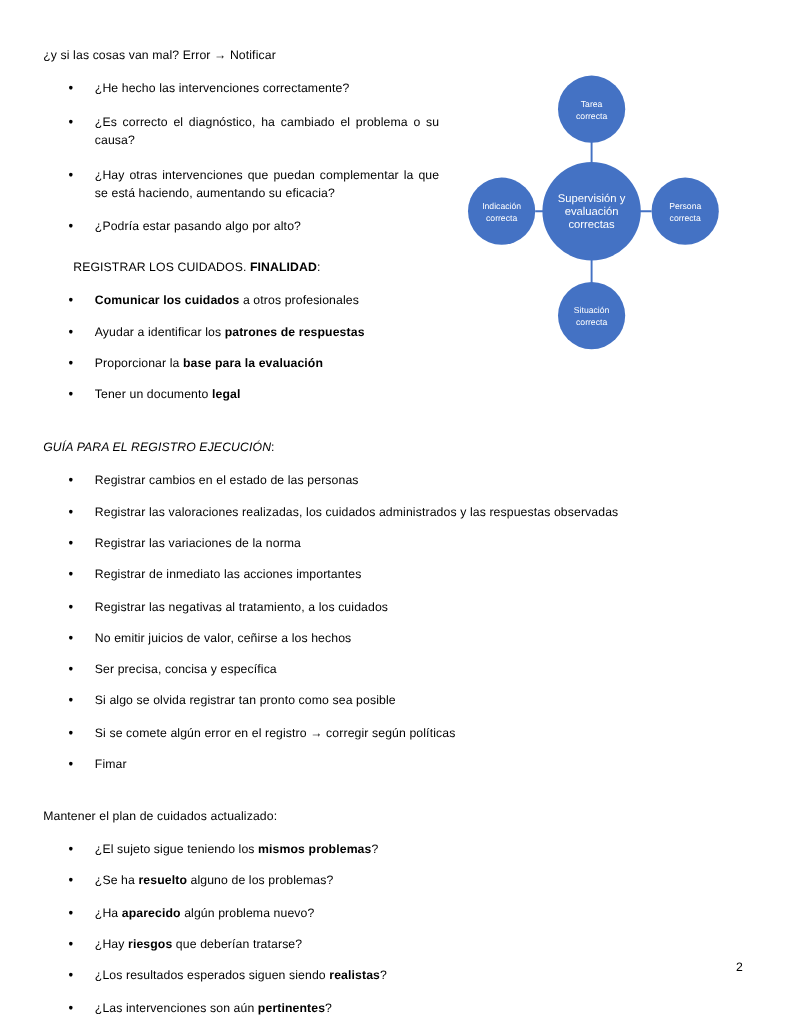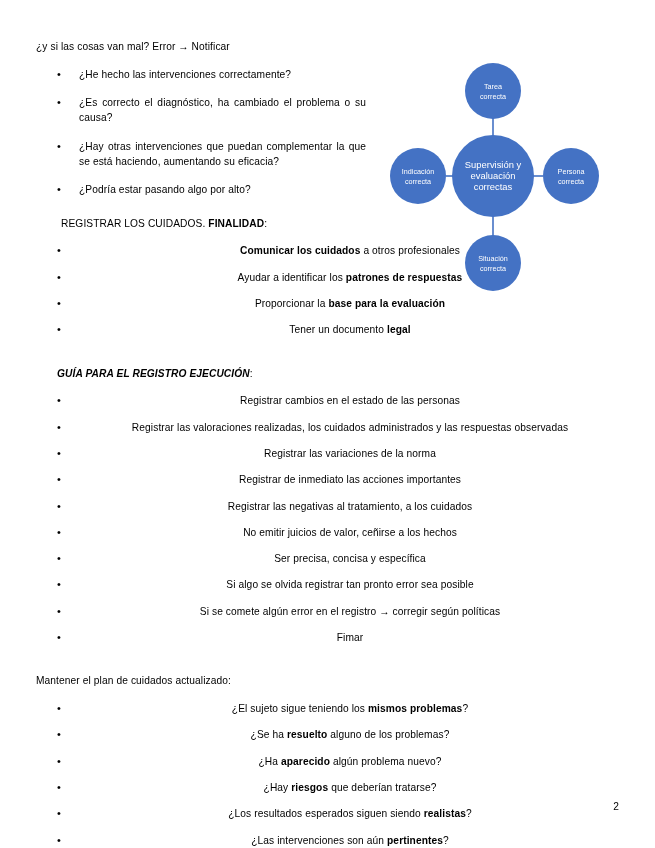--- a/index.html
+++ b/index.html
@@ -43,40 +43,39 @@
     margin: 0;
     padding: 0;
   }
   ul.bullets > li {
     position: relative;
     padding-left: 43px;
     font-size: 10.2px;
     line-height: 1.5;
     margin-bottom: 13px;
     letter-spacing: 0.1px;
-    text-align: center;
   }
   ul.bullets > li:before {
     content: "\2022";
     position: absolute;
     left: 21px;
     top: -1px;
     font-size: 11px;
     line-height: 1.5;
   }
   ul.bullets.tight > li {
     margin-bottom: 11px;
   }
   ul.bullets.justify > li {
     text-align: justify;
     padding-right: 255px;
   }
 
   b, strong { font-weight: bold; }
-  .ital { font-style: italic; font-weight: bold; margin-left: 21px; }
+  .ital { font-style: italic; font-weight: normal; }
 
   .spacer-lg { height: 18px; }
   .spacer-sm { height: 6px; }
 
   
   .diagram {
     position: absolute;
     left: 368px;
     top: 50px;
     width: 252px;
@@ -169,21 +168,21 @@
     <div class="spacer-sm"></div>
 
     <ul class="bullets tight">
       <li>Registrar cambios en el estado de las personas</li>
       <li>Registrar las valoraciones realizadas, los cuidados administrados y las respuestas observadas</li>
       <li>Registrar las variaciones de la norma</li>
       <li>Registrar de inmediato las acciones importantes</li>
       <li>Registrar las negativas al tratamiento, a los cuidados</li>
       <li>No emitir juicios de valor, ceñirse a los hechos</li>
       <li>Ser precisa, concisa y específica</li>
-      <li>Si algo se olvida registrar tan pronto error sea posible</li>
+      <li>Si algo se olvida registrar tan pronto como sea posible</li>
       <li>Si se comete algún error en el registro → corregir según políticas</li>
       <li>Fimar</li>
     </ul>
 
     <div class="spacer-lg"></div>
 
     <p class="para">Mantener el plan de cuidados actualizado:</p>
 
     <div class="spacer-sm"></div>
 

